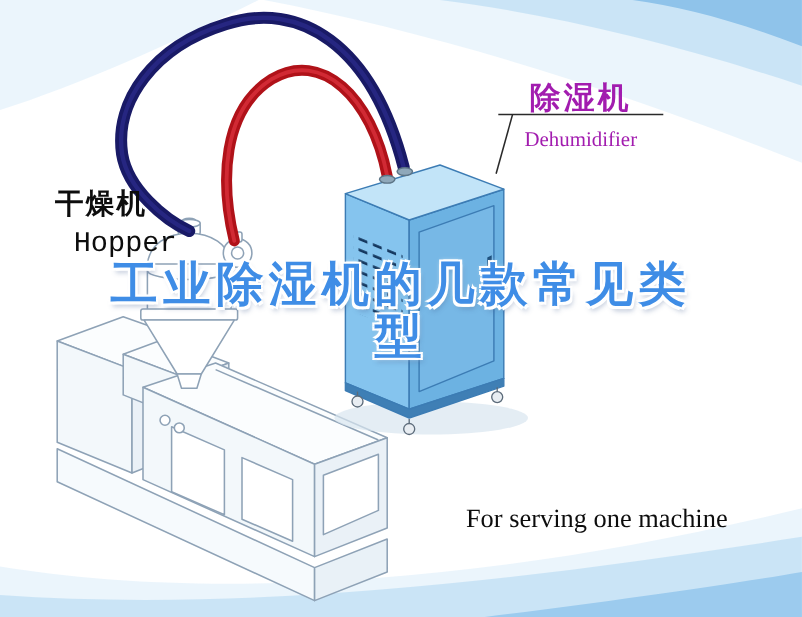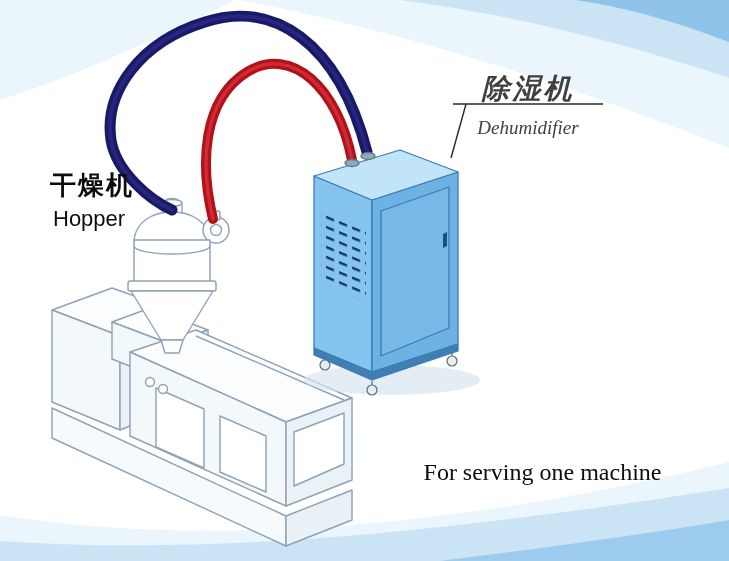--- a/index.html
+++ b/index.html
@@ -5,23 +5,23 @@
   html,body{margin:0;padding:0;background:#ffffff;}
   .stage{
     position:relative;width:729px;height:561px;background:#ffffff;
     overflow:hidden;font-family:"Liberation Sans",sans-serif;
   }
   .stage svg{position:absolute;left:0;top:0;width:729px;height:561px;display:block;}
   .abs{position:absolute;}
   
   .hopper-label{left:50px;top:168px;color:#0d0d0d;}
   .hopper-label .zh{font-size:26px;font-weight:700;letter-spacing:2px;}
-  .hopper-label .en{font-family:Liberation Sans, sans-serif;font-size:22px;margin-top:3px;margin-left:3px;}
+  .hopper-label .en{font-family:Liberation Mono, monospace;font-size:26px;margin-top:3px;margin-left:17px;}
   
-  .dehu-label{left:452px;top:70px;width:152px;text-align:center;color:#404040;font-style:italic;}
+  .dehu-label{left:452px;top:70px;width:152px;text-align:center;color:#a21caf;}
   .dehu-label .zh{font-size:28px;font-weight:700;letter-spacing:3px;}
   .dehu-label .en{font-family:"Liberation Serif",serif;font-size:19px;margin-top:9px;}
   
   .main-title{
     left:0;right:0;top:236px;text-align:center;
     font-size:43px;font-weight:800;letter-spacing:5px;line-height:47px;
     color:#3f8de6;
     text-shadow:-2px -2px 0 #fff,2px -2px 0 #fff,-2px 2px 0 #fff,2px 2px 0 #fff,
                 0 0 5px #fff,2px 4px 5px rgba(60,90,140,.35);
   }
@@ -140,18 +140,22 @@
   <div class="abs hopper-label">
     <div class="zh">干燥机</div>
     <div class="en">Hopper</div>
   </div>
 
   <div class="abs dehu-label">
     <div class="zh">除湿机</div>
     <div class="en">Dehumidifier</div>
   </div>
 
+  <div class="abs main-title">
+    <div>工业除湿机的几款常见类</div>
+    <div>型</div>
+  </div>
 
   <div class="abs caption">
     <div class="en">For serving one machine</div>
   </div>
 
 </div>
 
 </body></html>

